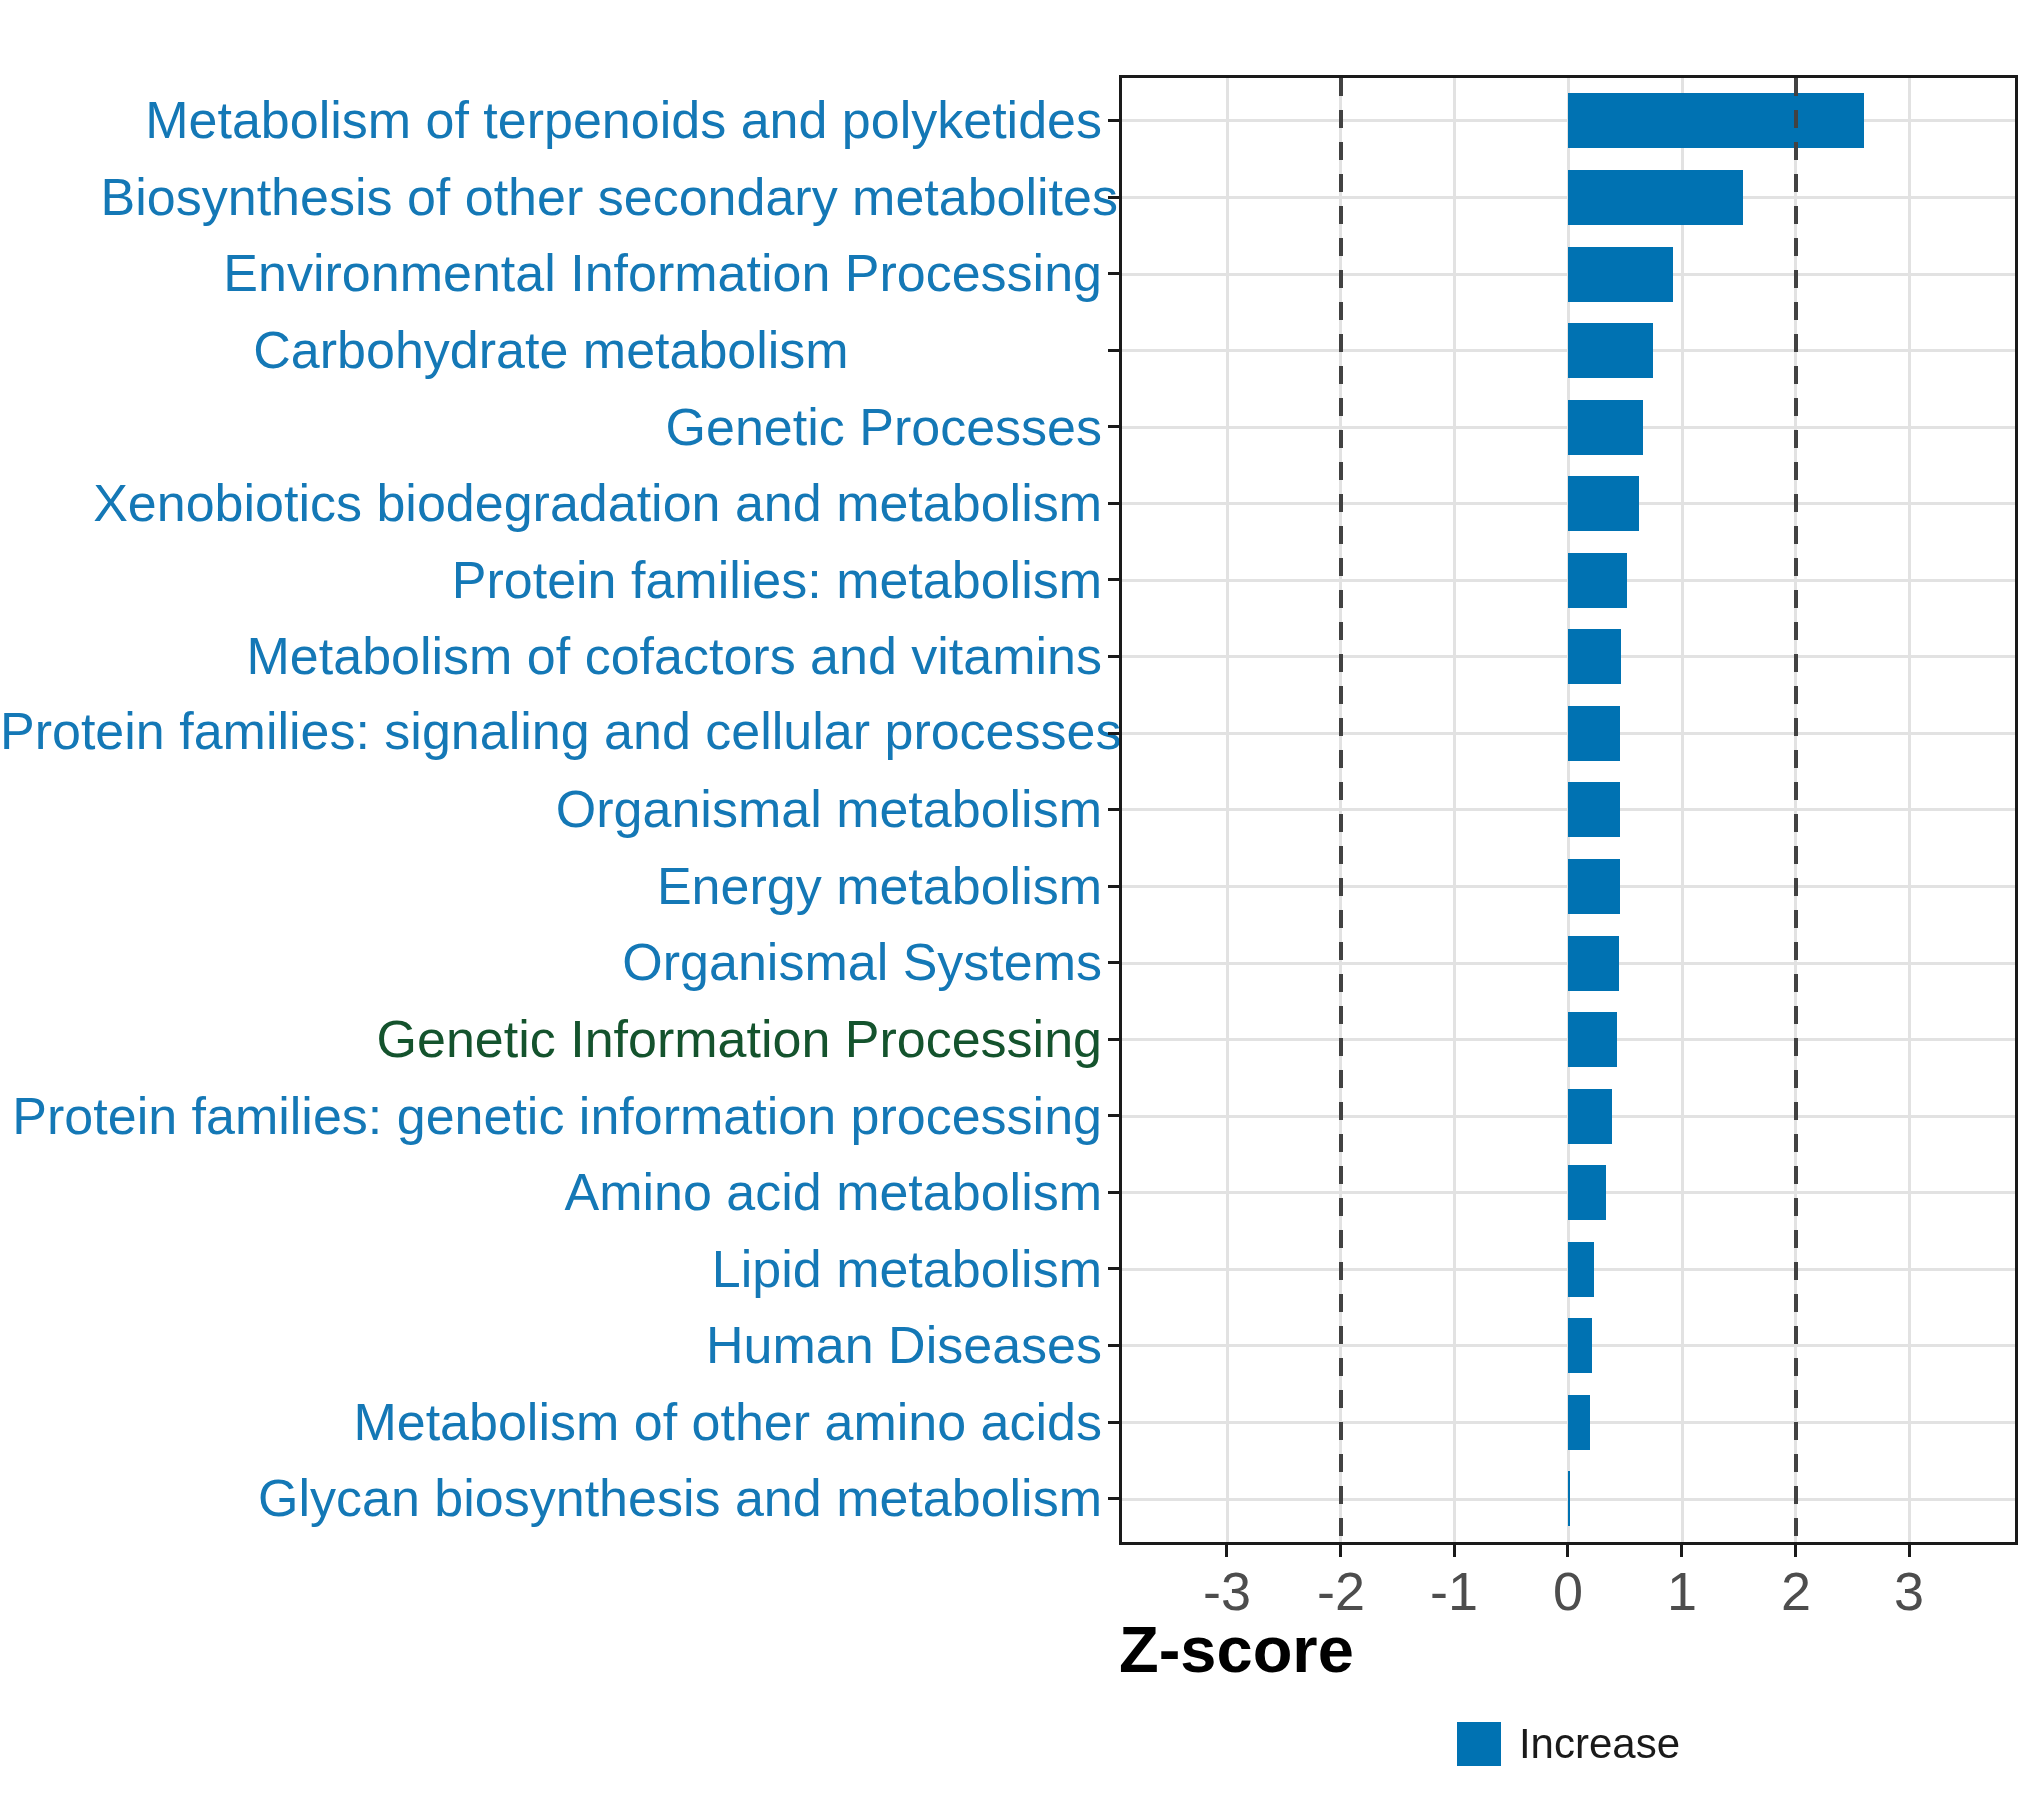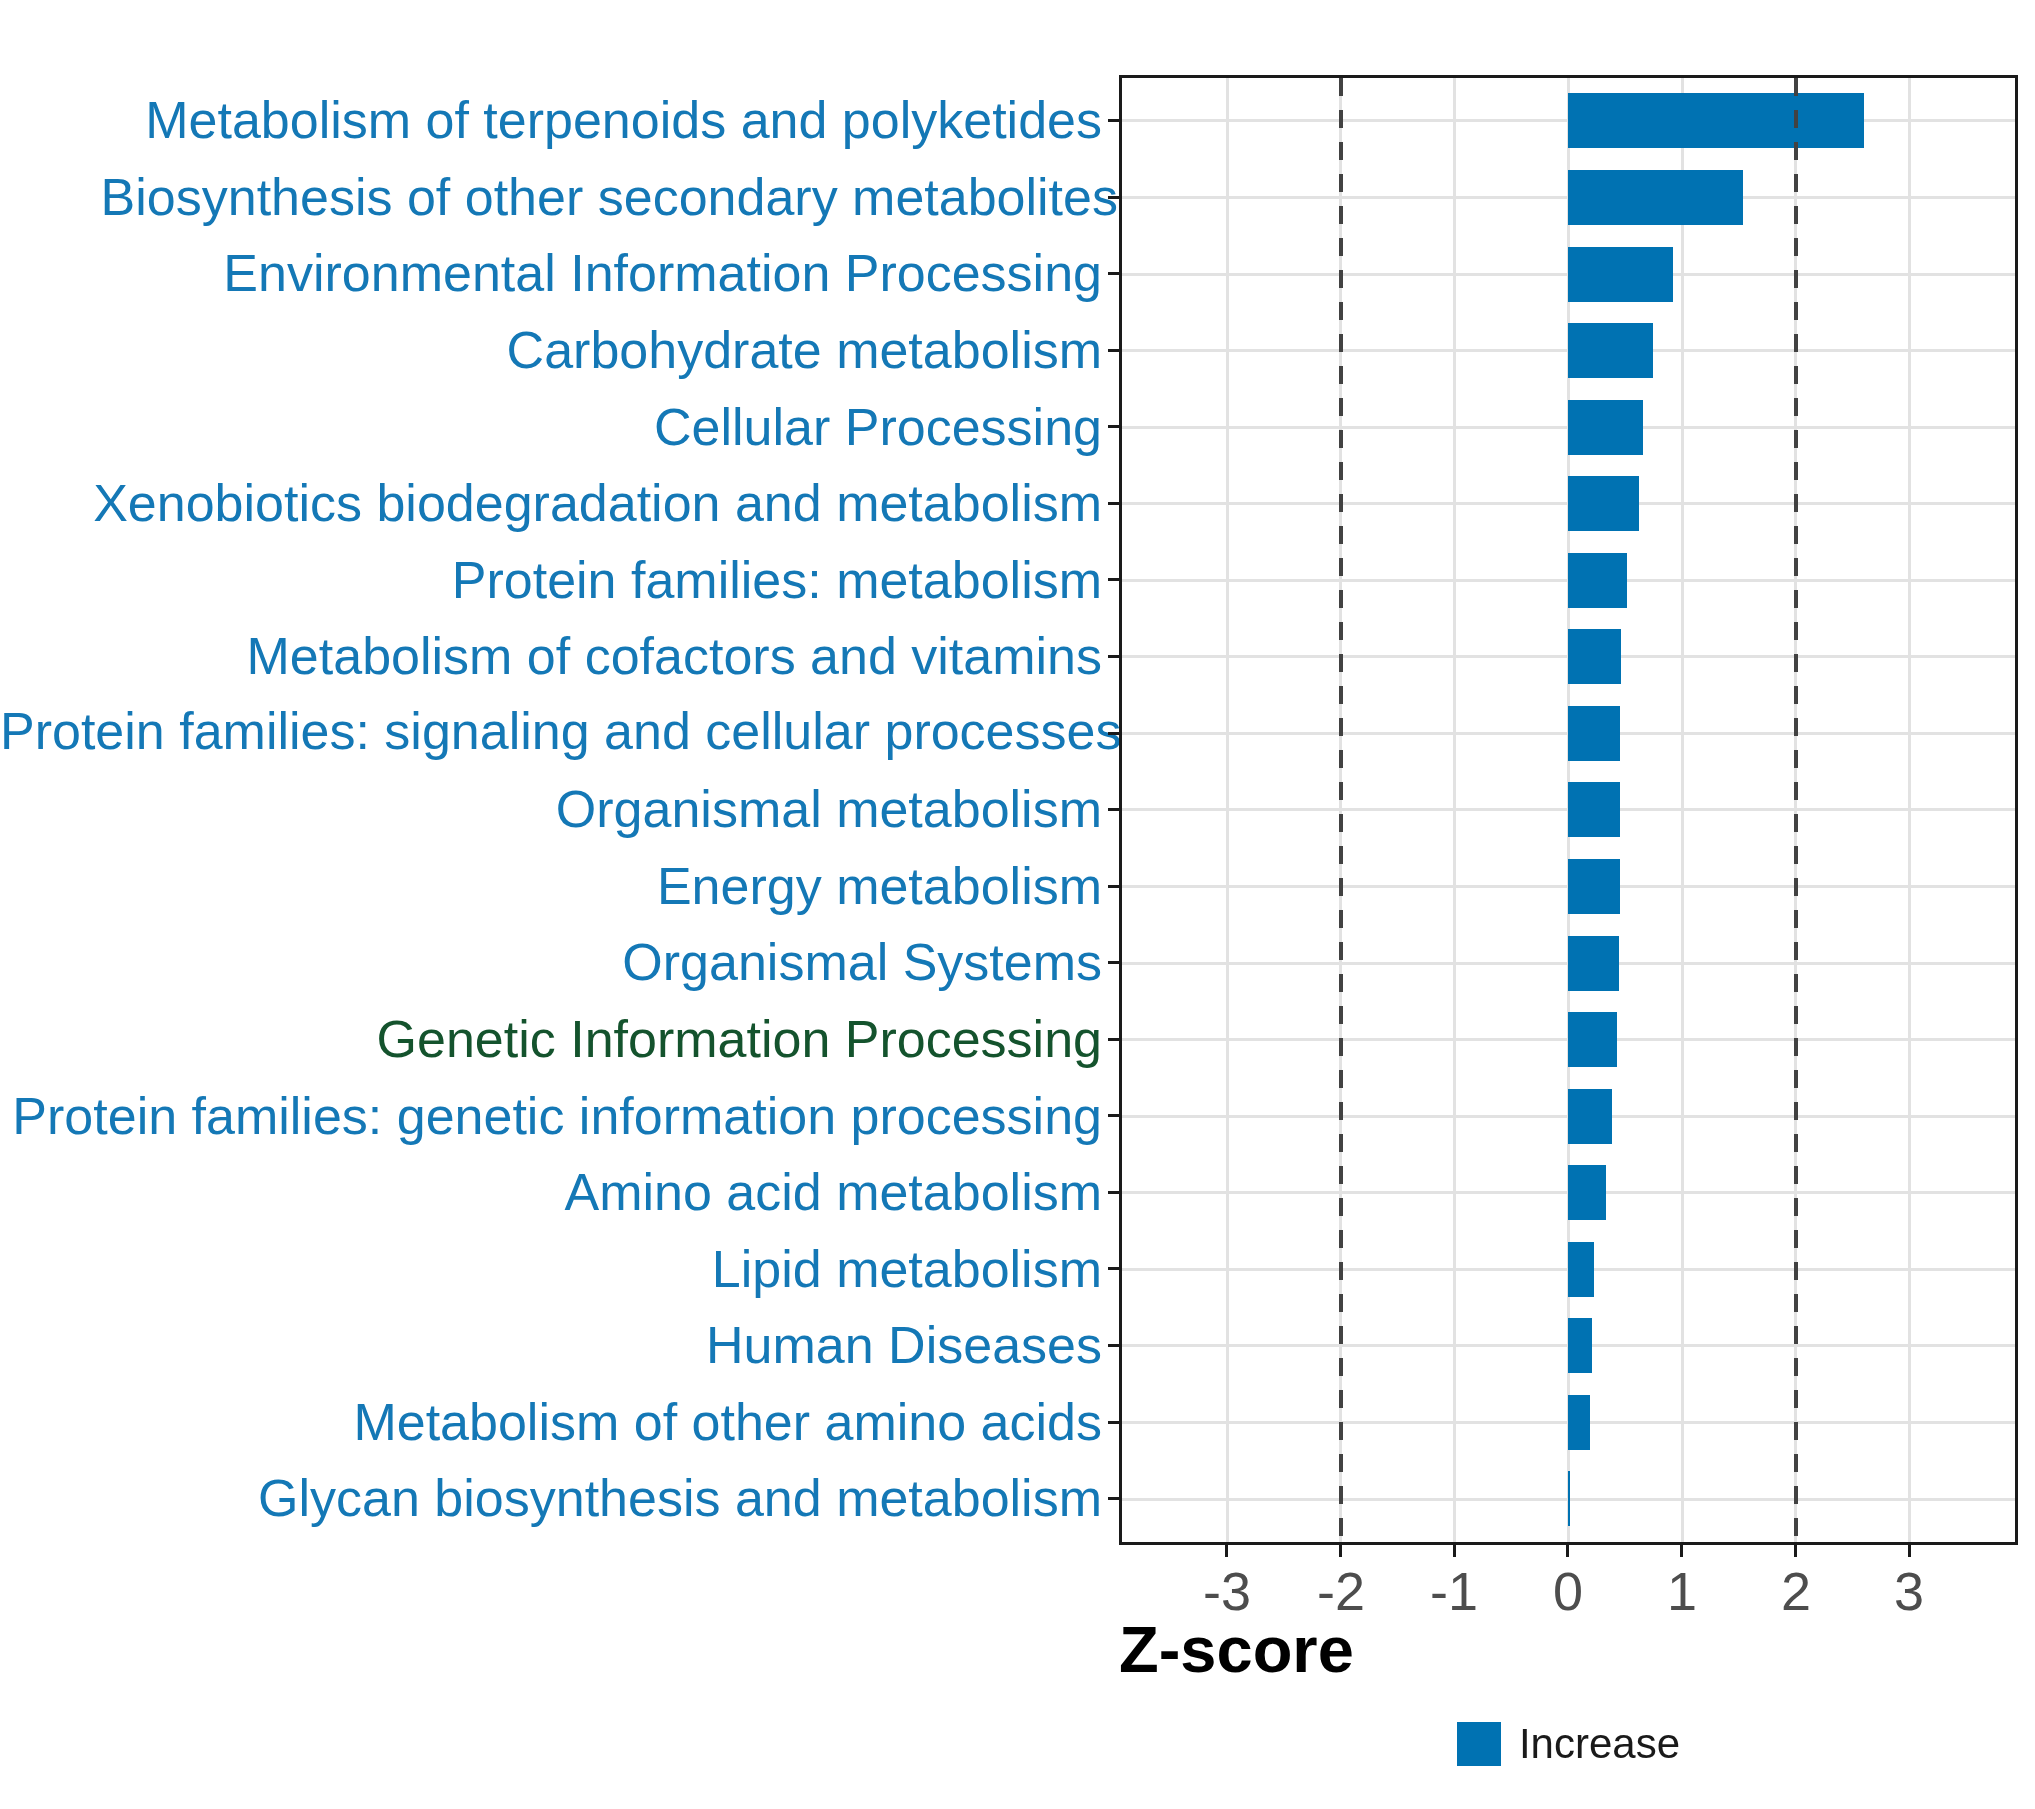--- a/index.html
+++ b/index.html
@@ -74,22 +74,22 @@
 </style>
 </head>
 <body>
 
 <div class="figure">
 
   <div id="cat-labels">
       <div class="cat-label" style="width: 1102px; top: 82px; height: 77px; line-height: 77px; color: rgb(20, 120, 182);">Metabolism of terpenoids and polyketides</div>
       <div class="cat-label" style="width: 1102px; top: 159px; height: 77px; line-height: 77px; color: rgb(20, 120, 182); margin-left: 16px;">Biosynthesis of other secondary metabolites</div>
       <div class="cat-label" style="width: 1102px; top: 235px; height: 77px; line-height: 77px; color: rgb(20, 120, 182);">Environmental Information Processing</div>
-      <div class="cat-label" style="width: 1102px; top: 312px; height: 77px; line-height: 77px; color: rgb(20, 120, 182);">Carbohydrate metabolism</div>
-      <div class="cat-label" style="width: 1102px; top: 389px; height: 77px; line-height: 77px; color: rgb(20, 120, 182);">Cellular Processing</div>
+      <div class="cat-label" style="width: 1102px; top: 312px; height: 77px; line-height: 77px; color: rgb(20, 120, 182); text-align: center;">Carbohydrate metabolism</div>
+      <div class="cat-label" style="width: 1102px; top: 389px; height: 77px; line-height: 77px; color: rgb(20, 120, 182);">Genetic Processes</div>
       <div class="cat-label" style="width: 1102px; top: 465px; height: 77px; line-height: 77px; color: rgb(20, 120, 182);">Xenobiotics biodegradation and metabolism</div>
       <div class="cat-label" style="width: 1102px; top: 542px; height: 77px; line-height: 77px; color: rgb(20, 120, 182);">Protein families: metabolism</div>
       <div class="cat-label" style="width: 1102px; top: 618px; height: 77px; line-height: 77px; color: rgb(20, 120, 182);">Metabolism of cofactors and vitamins</div>
       <div class="cat-label" style="width: 1102px; top: 693px; height: 77px; line-height: 77px; color: rgb(20, 120, 182);">Protein families: signaling and cellular processes</div>
       <div class="cat-label" style="width: 1102px; top: 771px; height: 77px; line-height: 77px; color: rgb(20, 120, 182);">Organismal metabolism</div>
       <div class="cat-label" style="width: 1102px; top: 848px; height: 77px; line-height: 77px; color: rgb(20, 120, 182);">Energy metabolism</div>
       <div class="cat-label" style="width: 1102px; top: 924px; height: 77px; line-height: 77px; color: rgb(20, 120, 182);">Organismal Systems</div>
       <div class="cat-label" style="width: 1102px; top: 1001px; height: 77px; line-height: 77px; color: #14532d;">Genetic Information Processing</div>
       <div class="cat-label" style="width: 1102px; top: 1078px; height: 77px; line-height: 77px; color: rgb(20, 120, 182);">Protein families: genetic information processing</div>
       <div class="cat-label" style="width: 1102px; top: 1154px; height: 77px; line-height: 77px; color: rgb(20, 120, 182);">Amino acid metabolism</div>

